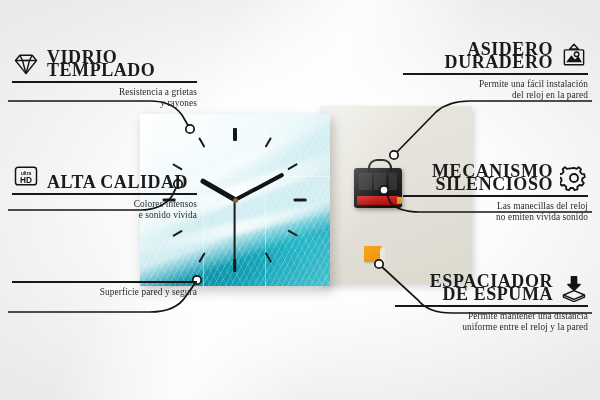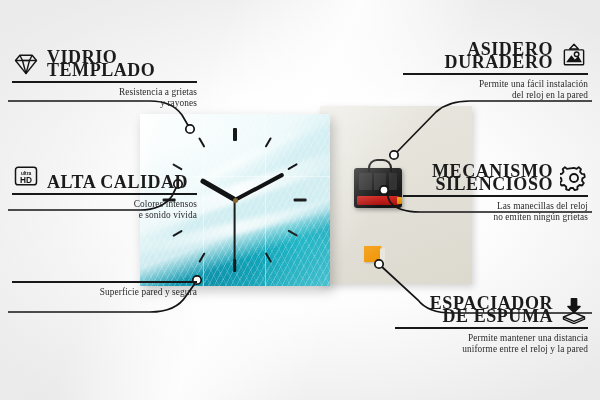--- a/index.html
+++ b/index.html
@@ -45,21 +45,21 @@
   .feat.right .body{text-align:right;}
   .ico{width:28px;height:28px;flex:0 0 28px;display:block;}
   .ico svg{display:block;width:28px;height:28px;}
 
   
   #f-vidrio   {left:12px;  top:50px;}
   #f-impresion{left:12px;  top:162px;}
   #f-bordes   {left:12px;  top:278px;}
   #f-asidero  {left:403px; top:42px;}
   #f-mecanismo{left:403px; top:164px;}
-  #f-espaciador{left:395px;top:296px;width:193px;}
+  #f-espaciador{left:395px;top:274px;width:193px;}
 
   
   .stage{position:absolute;left:128px;top:100px;width:345px;height:195px;}
 
   
   .board{
     position:absolute;left:192px;top:6px;width:152px;height:178px;
     background:linear-gradient(160deg,#e9e7df 0%,#e4e2d9 40%,#dcd9cf 100%);
     box-shadow:2px 3px 7px rgba(0,0,0,.16);
   }
@@ -315,21 +315,21 @@
         <svg viewBox="0 0 32 32">
           <g fill="none" stroke="#141414" stroke-width="2.1" stroke-linejoin="round">
             <path d="M16 4.5 l3.1 1.1 2.3-2.0 2.5 2.3 -1.0 2.9 1.8 2.4 3.0 .3 .6 3.4 -2.7 1.5 -.4 3.0 2.0 2.3 -1.9 2.9 -3.0 -.6 -2.4 1.9 .1 3.0 -3.3 1.0 -1.7-2.5 -3.0 0 -1.7 2.5 -3.3-1.0 .1-3.0 -2.4-1.9 -3.0 .6 -1.9-2.9 2.0-2.3 -.4-3.0 -2.7-1.5 .6-3.4 3.0-.3 1.8-2.4 -1.0-2.9 2.5-2.3 2.3 2.0 Z"></path>
             <circle cx="16" cy="16" r="4.6"></circle>
           </g>
         </svg>
       </span>
     </div>
     <div class="rule"></div>
     <div class="body">
-      <span>Las manecillas del reloj</span><br><span>no emiten ningún grietas</span>
+      <span>Las manecillas del reloj</span><br><span>no emiten vívida sonido</span>
     </div>
   </div>
 
   <div class="feat right" id="f-espaciador">
     <div class="head">
       <span class="title">
         <span>ESPACIADOR</span><br><span>DE ESPUMA</span>
       </span>
       <span class="ico">
         <svg viewBox="0 0 32 32">

